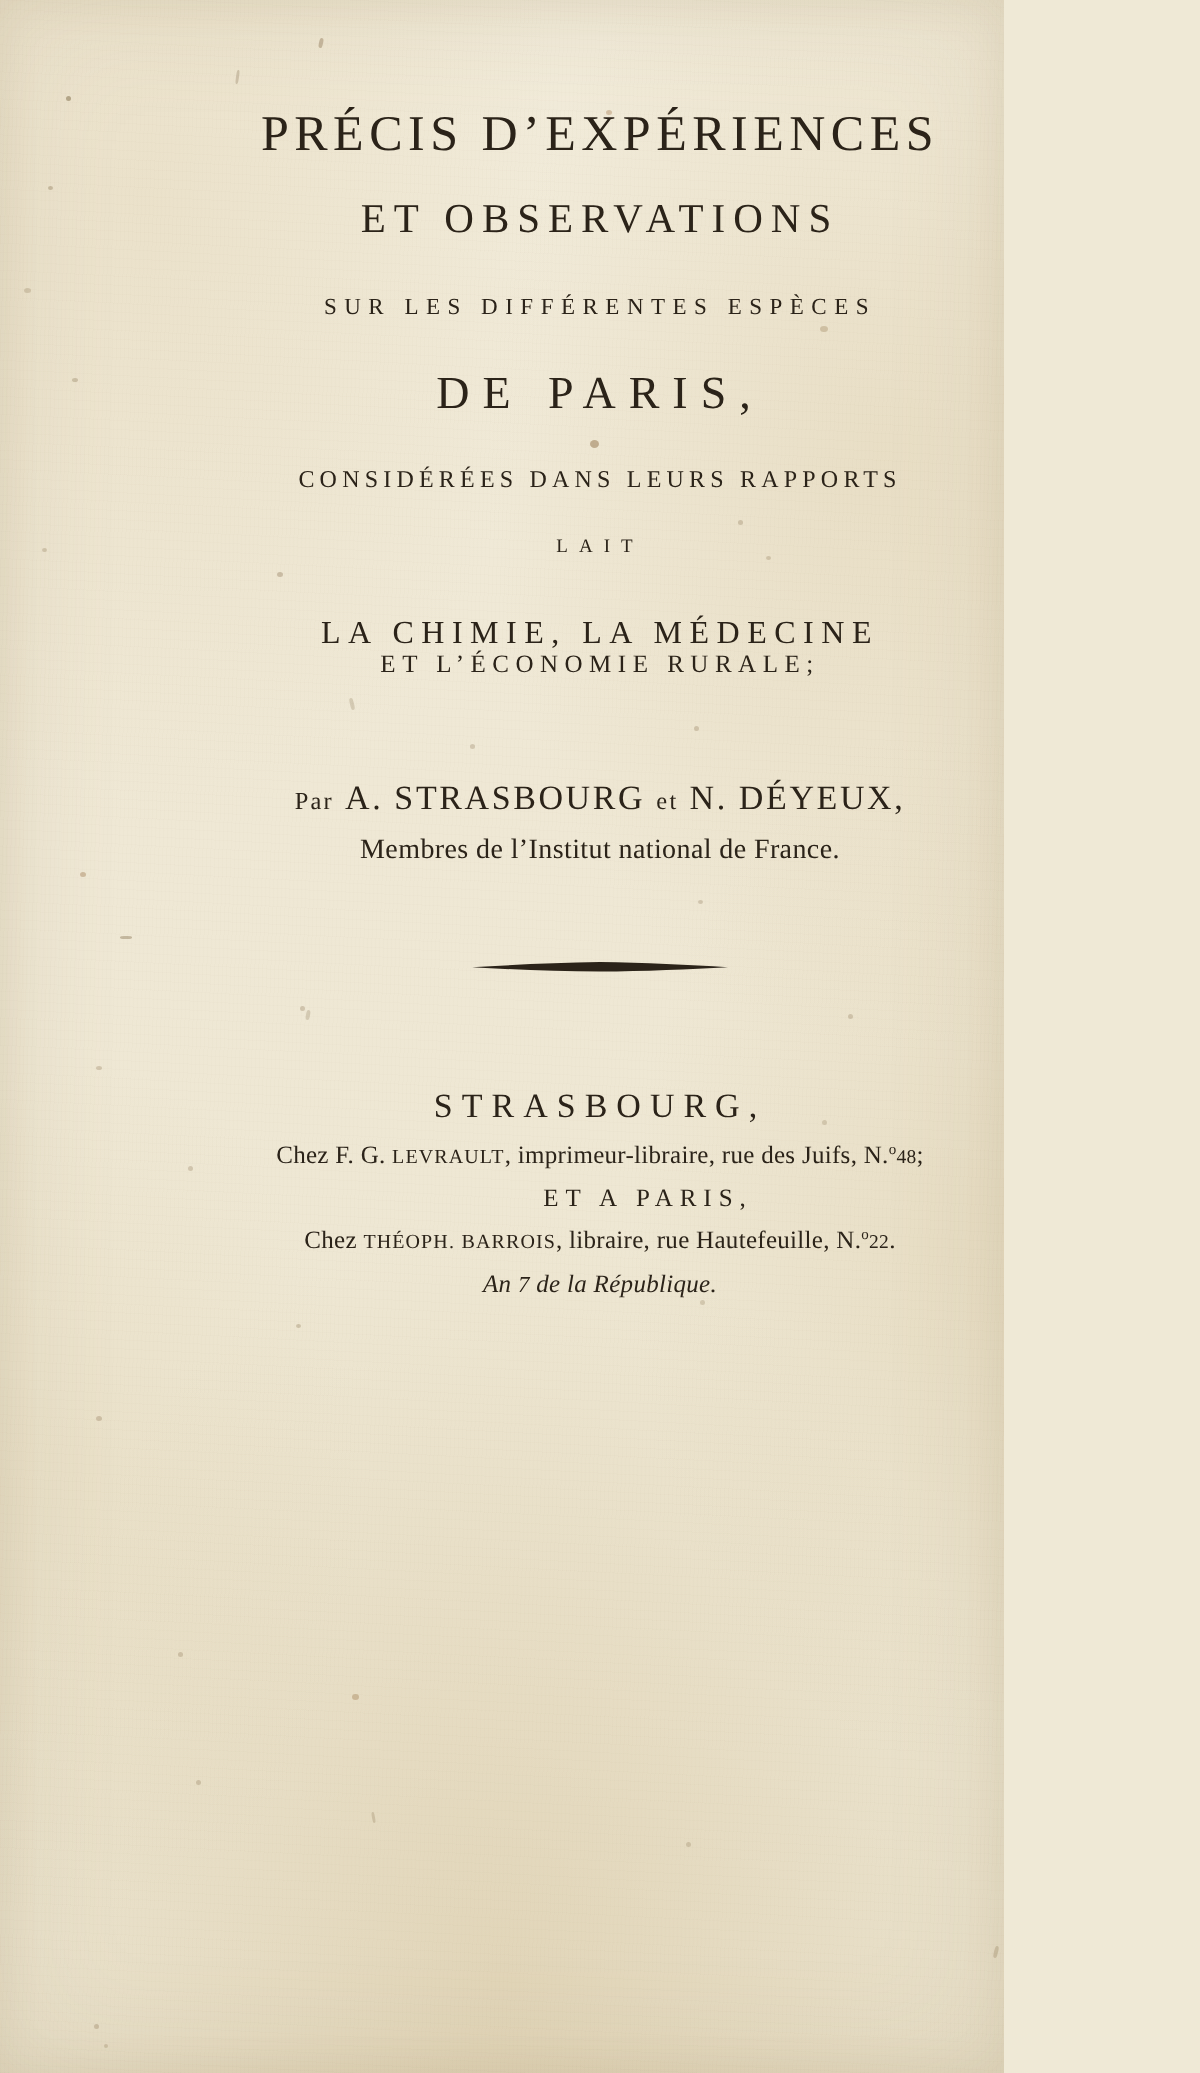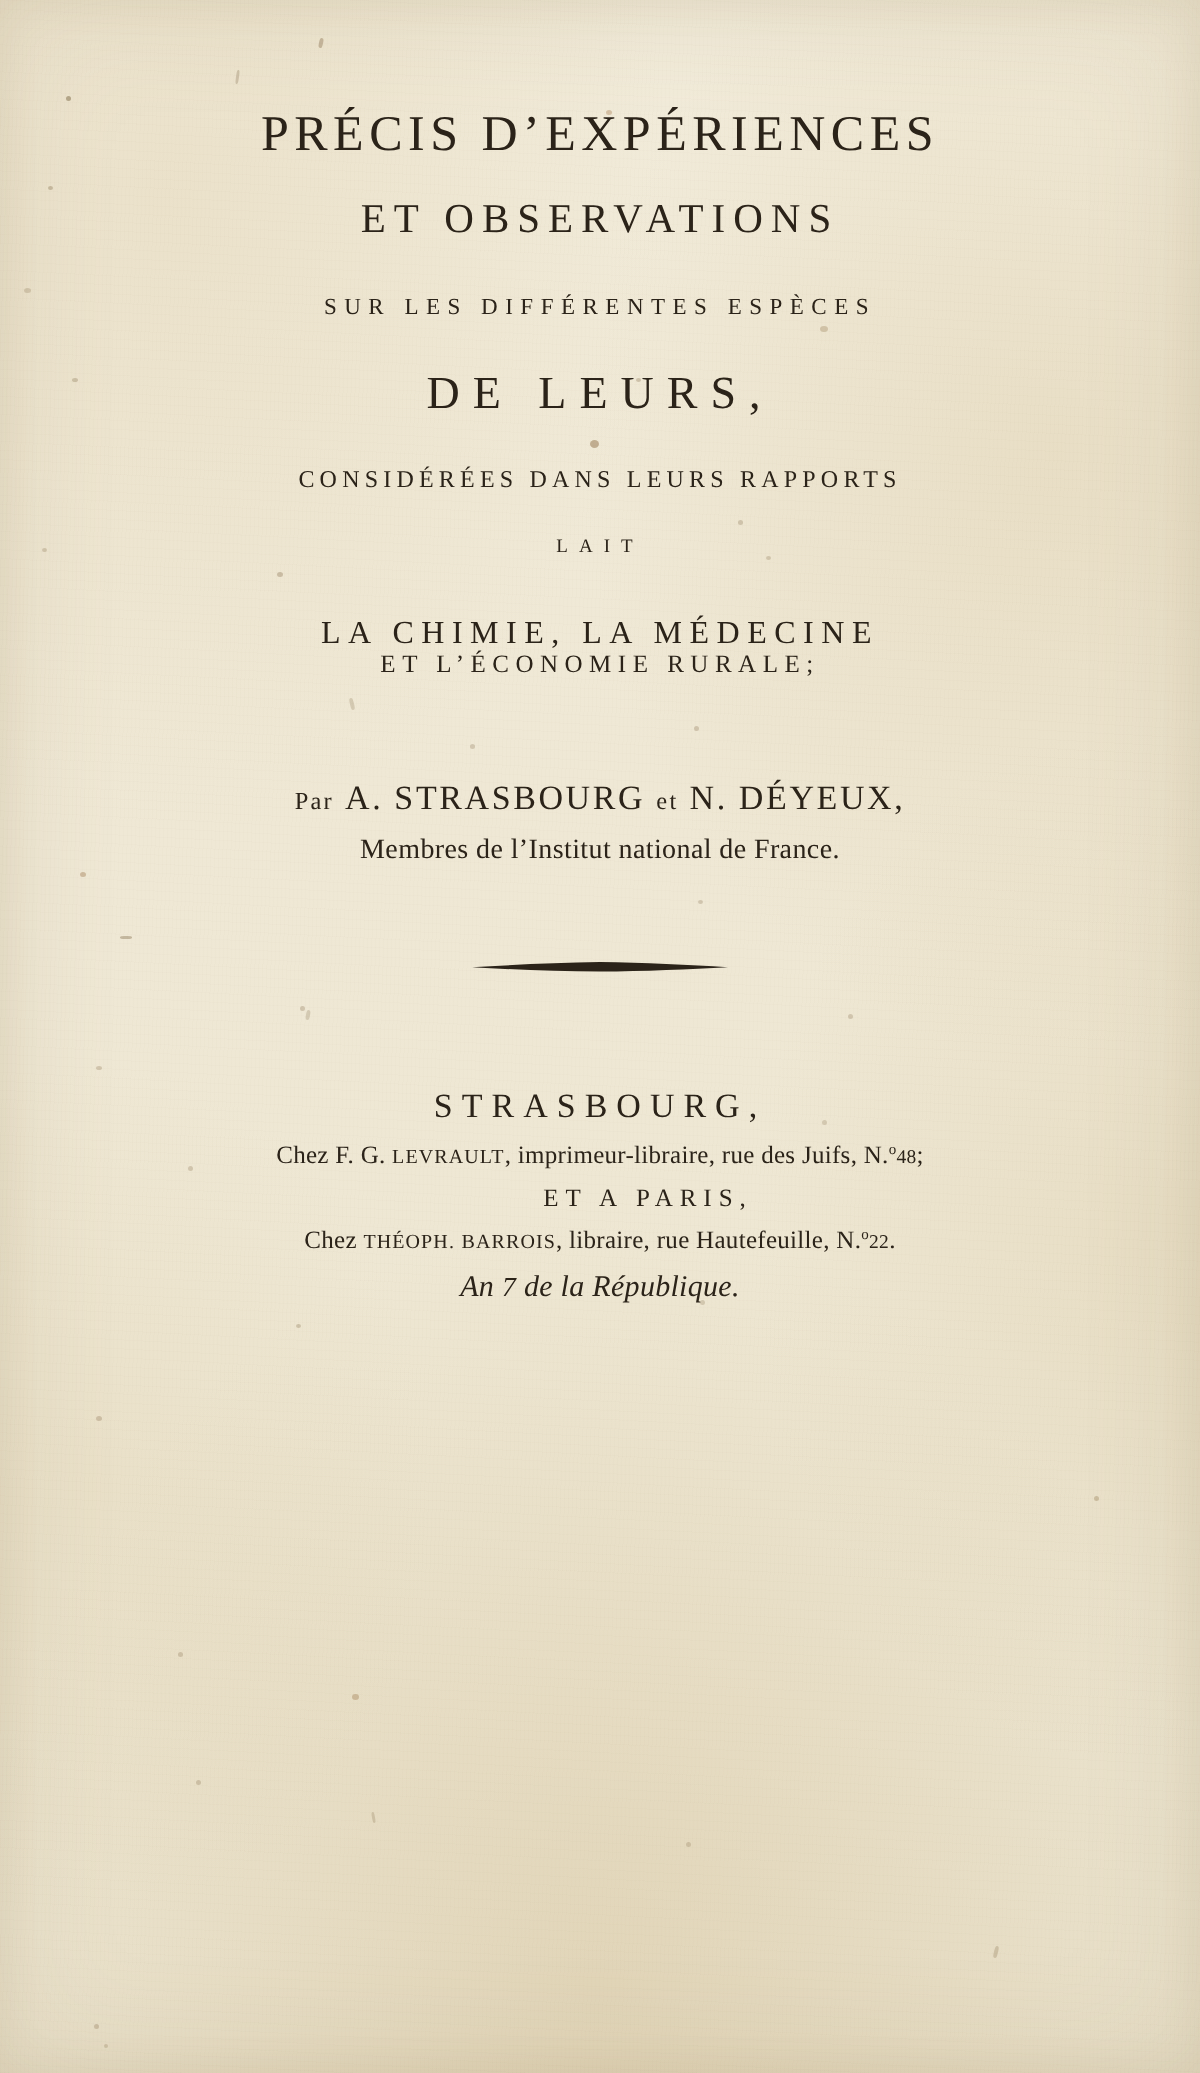--- a/index.html
+++ b/index.html
@@ -11,21 +11,21 @@
     height: 2073px;
     background: #efe9d6;
     font-family: "Liberation Serif", "DejaVu Serif", serif;
     color: #2b2319;
     overflow: hidden;
   }
 
   
   #page {
     position: relative;
-    width: 1200px;
+    width: 1004px;
     height: 2073px;
     background:
       radial-gradient(ellipse 60% 45% at 14% 9%, rgba(208,186,140,0.20), rgba(208,186,140,0) 70%),
       radial-gradient(ellipse 55% 40% at 88% 22%, rgba(205,182,134,0.22), rgba(205,182,134,0) 72%),
       radial-gradient(ellipse 70% 50% at 50% 96%, rgba(199,175,126,0.26), rgba(199,175,126,0) 75%),
       radial-gradient(ellipse 40% 30% at 8% 72%, rgba(210,190,146,0.16), rgba(210,190,146,0) 70%),
       radial-gradient(ellipse 45% 35% at 95% 60%, rgba(203,180,132,0.18), rgba(203,180,132,0) 72%),
       linear-gradient(172deg, #f2ecdb 0%, #efe8d5 38%, #eee7d3 62%, #e9e1cb 100%);
     overflow: hidden;
   }
@@ -165,21 +165,21 @@
     font-size: 0.60em;
     vertical-align: super;
   }
   .etaparis {
     font-size: 25px;
     letter-spacing: 7px;
     font-weight: 400;
     margin-left: 48px;
   }
   .year {
-    font-size: 30px;
+    font-size: 25px;
     font-style: italic;
     letter-spacing: 0.3px;
   }
   .year .yr { font-size: 0.92em; }
 
   
   .speck {
     position: absolute;
     border-radius: 50%;
     pointer-events: none;
@@ -233,21 +233,21 @@
   <div class="speck" style="left:104px; top:2044px; width:4px;  height:4px;  background:rgba(118,94,58,0.22);"></div>
 
   <div id="content">
 
     <div class="line t1" style="top:108px;">PRÉCIS D’EXPÉRIENCES</div>
 
     <div class="line t2" style="top:198px;">ET OBSERVATIONS</div>
 
     <div class="line t3" style="top:295px;">SUR LES DIFFÉRENTES ESPÈCES</div>
 
-    <div class="line t4" style="top:370px;">DE LEURS,</div>
+    <div class="line t4" style="top:370px;">DE PARIS,</div>
 
     <div class="line t5" style="top:468px;">CONSIDÉRÉES DANS LEURS RAPPORTS</div>
 
     <div class="line t6" style="top:537px;">LAIT</div>
 
     <div class="line t7" style="top:616px;">LA CHIMIE, LA MÉDECINE</div>
 
     <div class="line t8" style="top:652px;">ET L’ÉCONOMIE RURALE;</div>
 
     <div class="line author" style="top:782px;">

